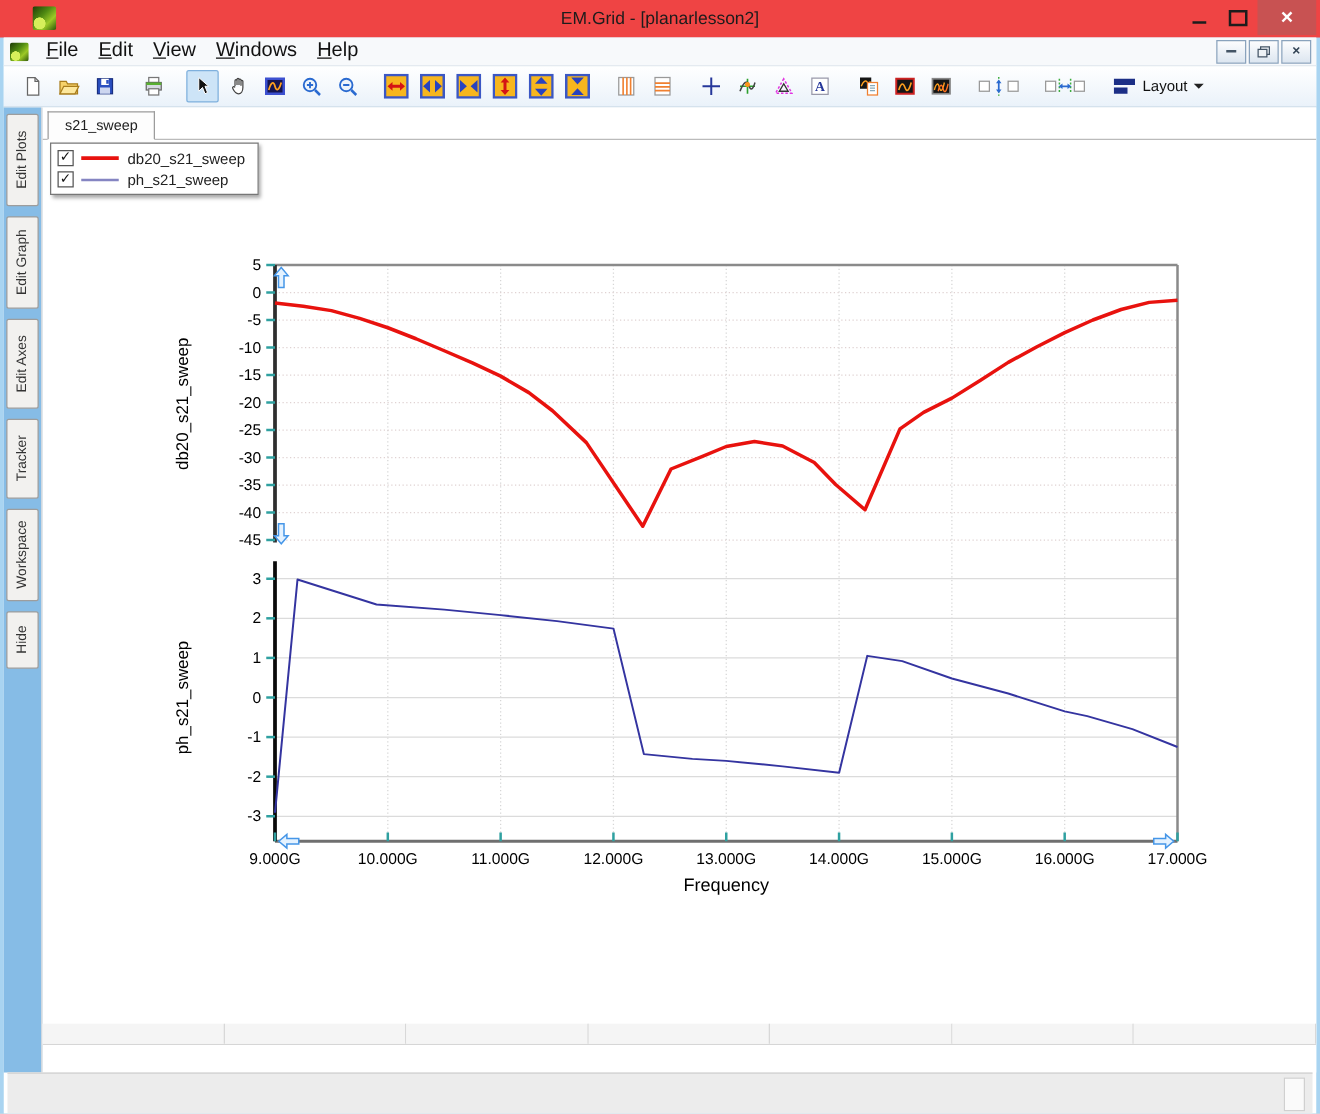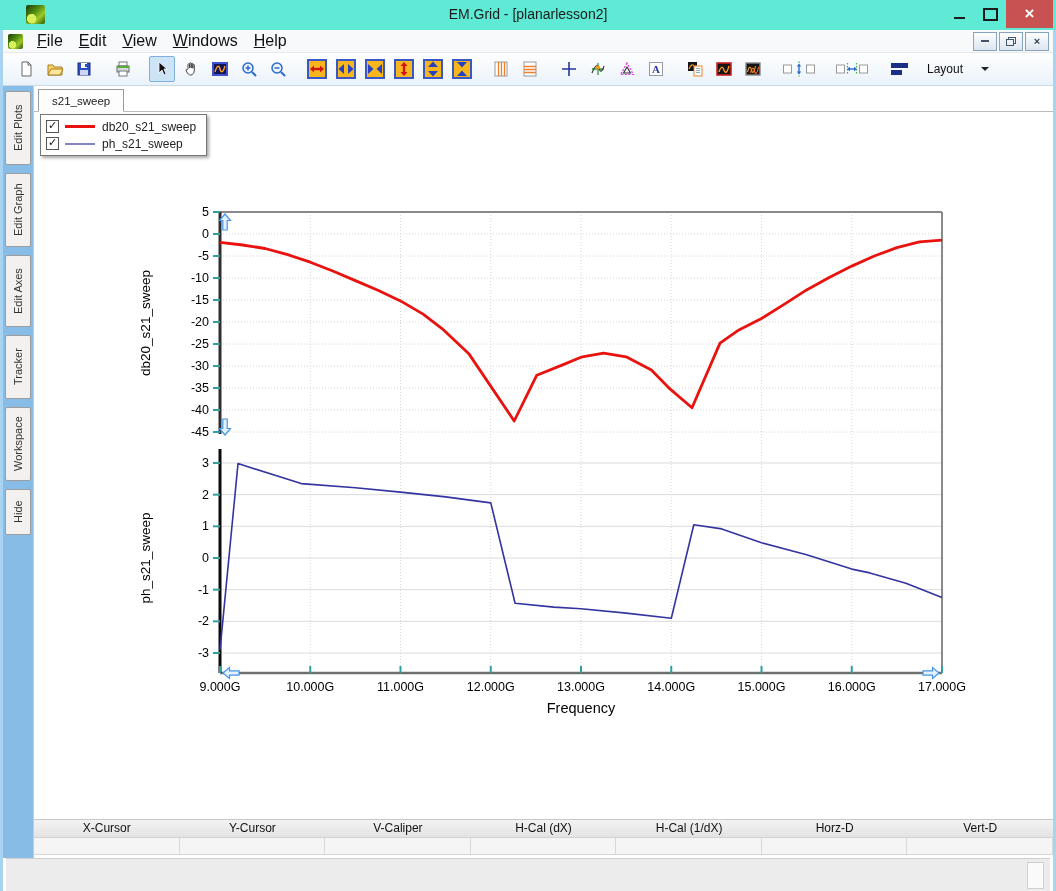--- a/index.html
+++ b/index.html
@@ -1,18 +1,18 @@
 <!DOCTYPE html>
 <html><head>
 <meta charset="utf-8">
 <style>
   html,body{margin:0;padding:0;background:#d8d8d8;font-family:"Liberation Sans",sans-serif;}
   .window{position:relative;width:1056px;height:891px;background:#a9d4f1;overflow:hidden;}
   
-  .titlebar{position:relative;height:30px;background:#5eead4;}
+  .titlebar{position:relative;height:30px;background:#ef4444;}
   .app-icon{position:absolute;left:26px;top:5px;width:19px;height:19px;border-radius:2px;
     background:radial-gradient(circle at 30% 72%,#d6ef5a 0 24%,rgba(0,0,0,0) 26%),
                linear-gradient(135deg,#1d3a07,#4f8a12 40%,#9cc927 68%,#2c5509);}
   .title{position:absolute;left:0;right:0;top:6px;text-align:center;font-size:14px;color:#1c1c1c;}
   .win-controls{position:absolute;top:0;right:3px;display:flex;height:28px;}
   .wbtn{width:31px;height:28px;display:flex;align-items:center;justify-content:center;cursor:default;}
   .wbtn .glyph-min{width:11px;height:2px;background:#1c1c1c;margin-top:8px;}
   .wbtn .glyph-max{width:11px;height:9px;border:2px solid #1c1c1c;}
   .wbtn.close{width:47px;background:#c85252;color:#fff;font-size:17px;font-weight:bold;}
   
@@ -25,21 +25,21 @@
        display:flex;align-items:center;justify-content:center;font-size:11px;color:#345;}
   .mdi .g-min{width:8px;height:2px;background:#456;}
   
   .toolbar{height:32px;background:linear-gradient(#ffffff,#eaf2fa);display:flex;align-items:center;
            padding-left:10px;border-bottom:1px solid #c9d9e8;}
   .tgroup{display:flex;align-items:center;gap:3px;margin-right:13px;}
   .tbtn{border:1px solid rgba(0,0,0,0);background:none;padding:1px;width:26px;height:26px;
         display:flex;align-items:center;justify-content:center;}
   .tbtn.wide{width:40px;}
   .tbtn.active{background:#cde4f7;border:1px solid #7fb0dd;border-radius:2px;}
-  .tbtn.layout{width:auto;padding:1px 5px;display:flex;gap:18px;align-items:center;}
+  .tbtn.layout{width:auto;padding:1px 5px;display:flex;gap:5px;align-items:center;}
   .llabel{font-size:12px;color:#111;}
   .caret{width:0;height:0;border-left:4px solid rgba(0,0,0,0);border-right:4px solid rgba(0,0,0,0);border-top:4px solid #222;}
   
   .main{display:flex;height:772px;}
   .sidebar{width:30px;background:#86bce6;display:flex;flex-direction:column;align-items:center;padding-top:5px;gap:8px;}
   .side-tab{width:24px;background:#f2f1ef;border:1px solid #9d9d9d;border-radius:2px;
     display:flex;align-items:center;justify-content:center;
     writing-mode:vertical-rl;transform:rotate(180deg);font-size:11px;color:#333;}
   .doc{flex:1;position:relative;background:#fff;border-left:1px solid #c2cdd6;overflow:hidden;}
   .tabrow{position:relative;height:25px;border-bottom:1px solid #bbb;z-index:3;}
@@ -433,29 +433,20 @@
               <span class="lsample" style="height: 3px; background: rgb(232, 18, 14);"></span>
               <span class="llabel-txt">db20_s21_sweep</span>
             </div>
             <div class="lrow">
               <span class="lcheck">✓</span>
               <span class="lsample" style="height: 2px; background: rgb(133, 133, 194);"></span>
               <span class="llabel-txt">ph_s21_sweep</span>
             </div>
           </div>
         <div class="cursor-bar">
-          <div class="cursor-head" id="cursor-head">
-              <div class="chead-cell">X-Cursor</div>
-              <div class="chead-cell">Y-Cursor</div>
-              <div class="chead-cell">V-Caliper</div>
-              <div class="chead-cell">H-Cal (dX)</div>
-              <div class="chead-cell">H-Cal (1/dX)</div>
-              <div class="chead-cell">Horz-D</div>
-              <div class="chead-cell">Vert-D</div>
-            </div>
           <div class="cursor-vals" id="cursor-vals">
               <div class="cval-cell"></div>
               <div class="cval-cell"></div>
               <div class="cval-cell"></div>
               <div class="cval-cell"></div>
               <div class="cval-cell"></div>
               <div class="cval-cell"></div>
               <div class="cval-cell"></div>
             </div>
         </div>

